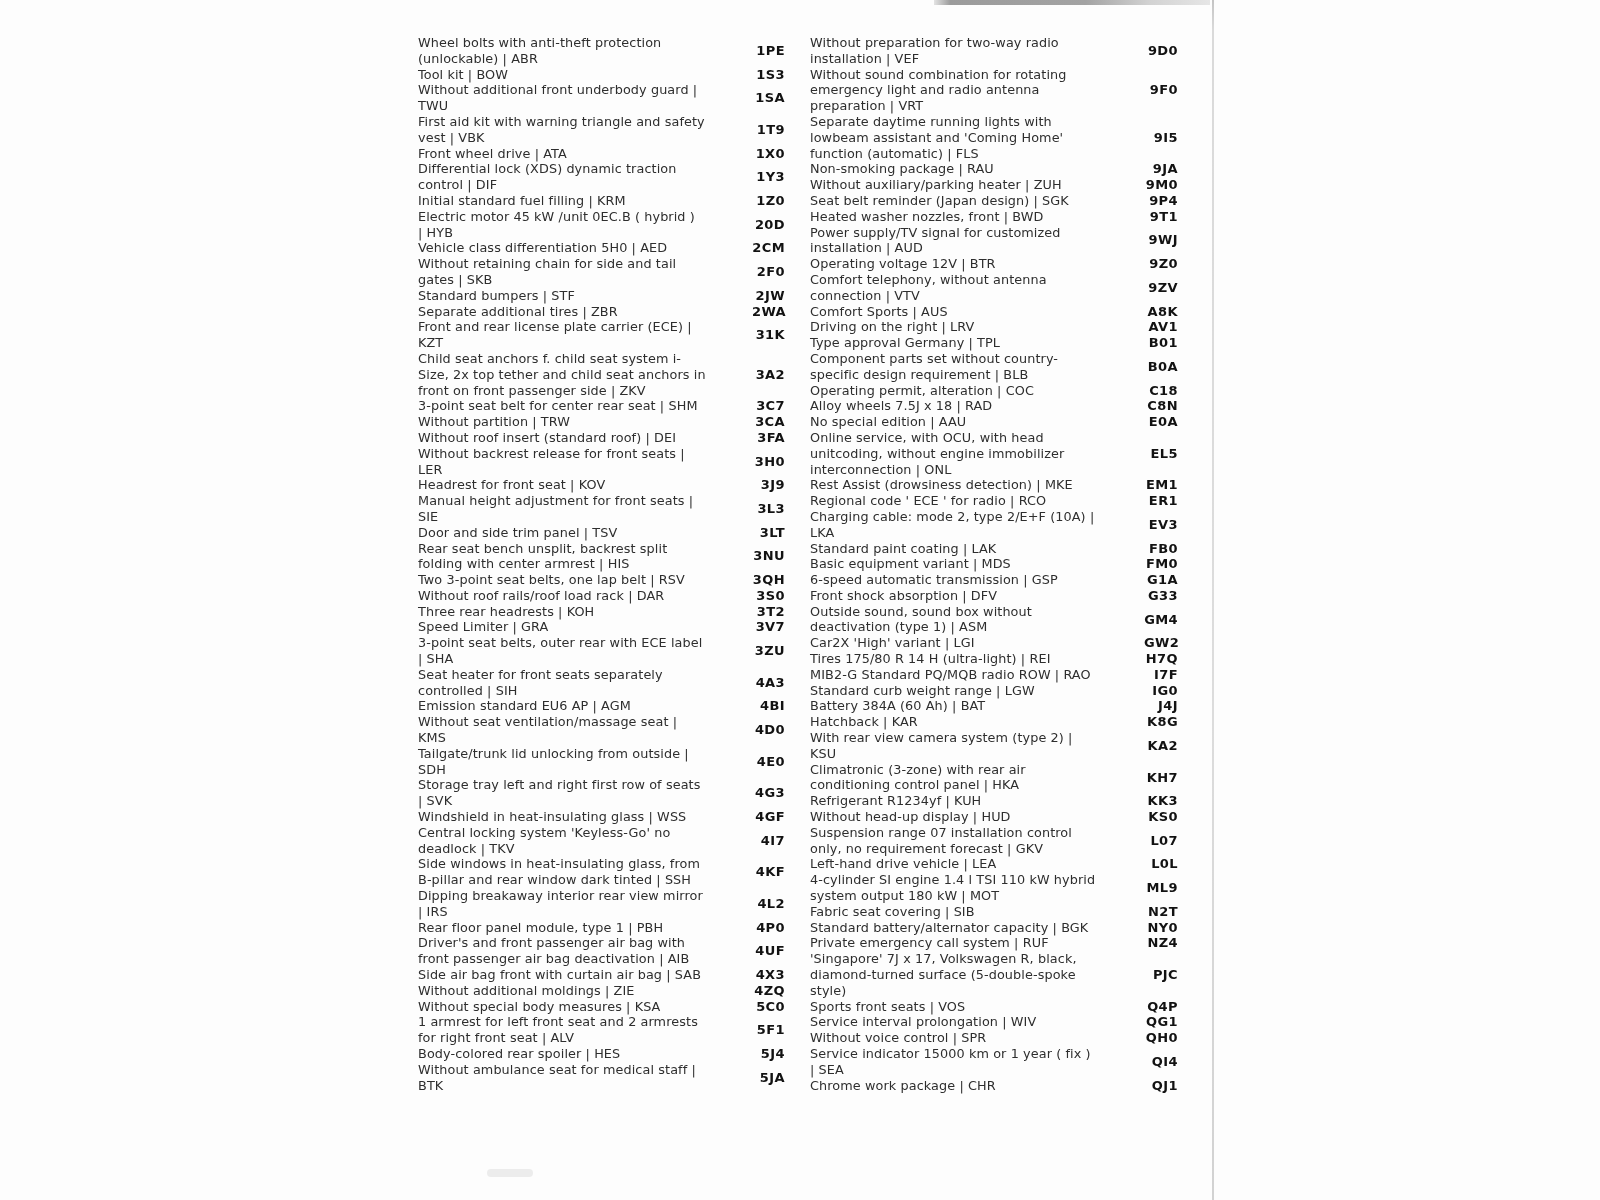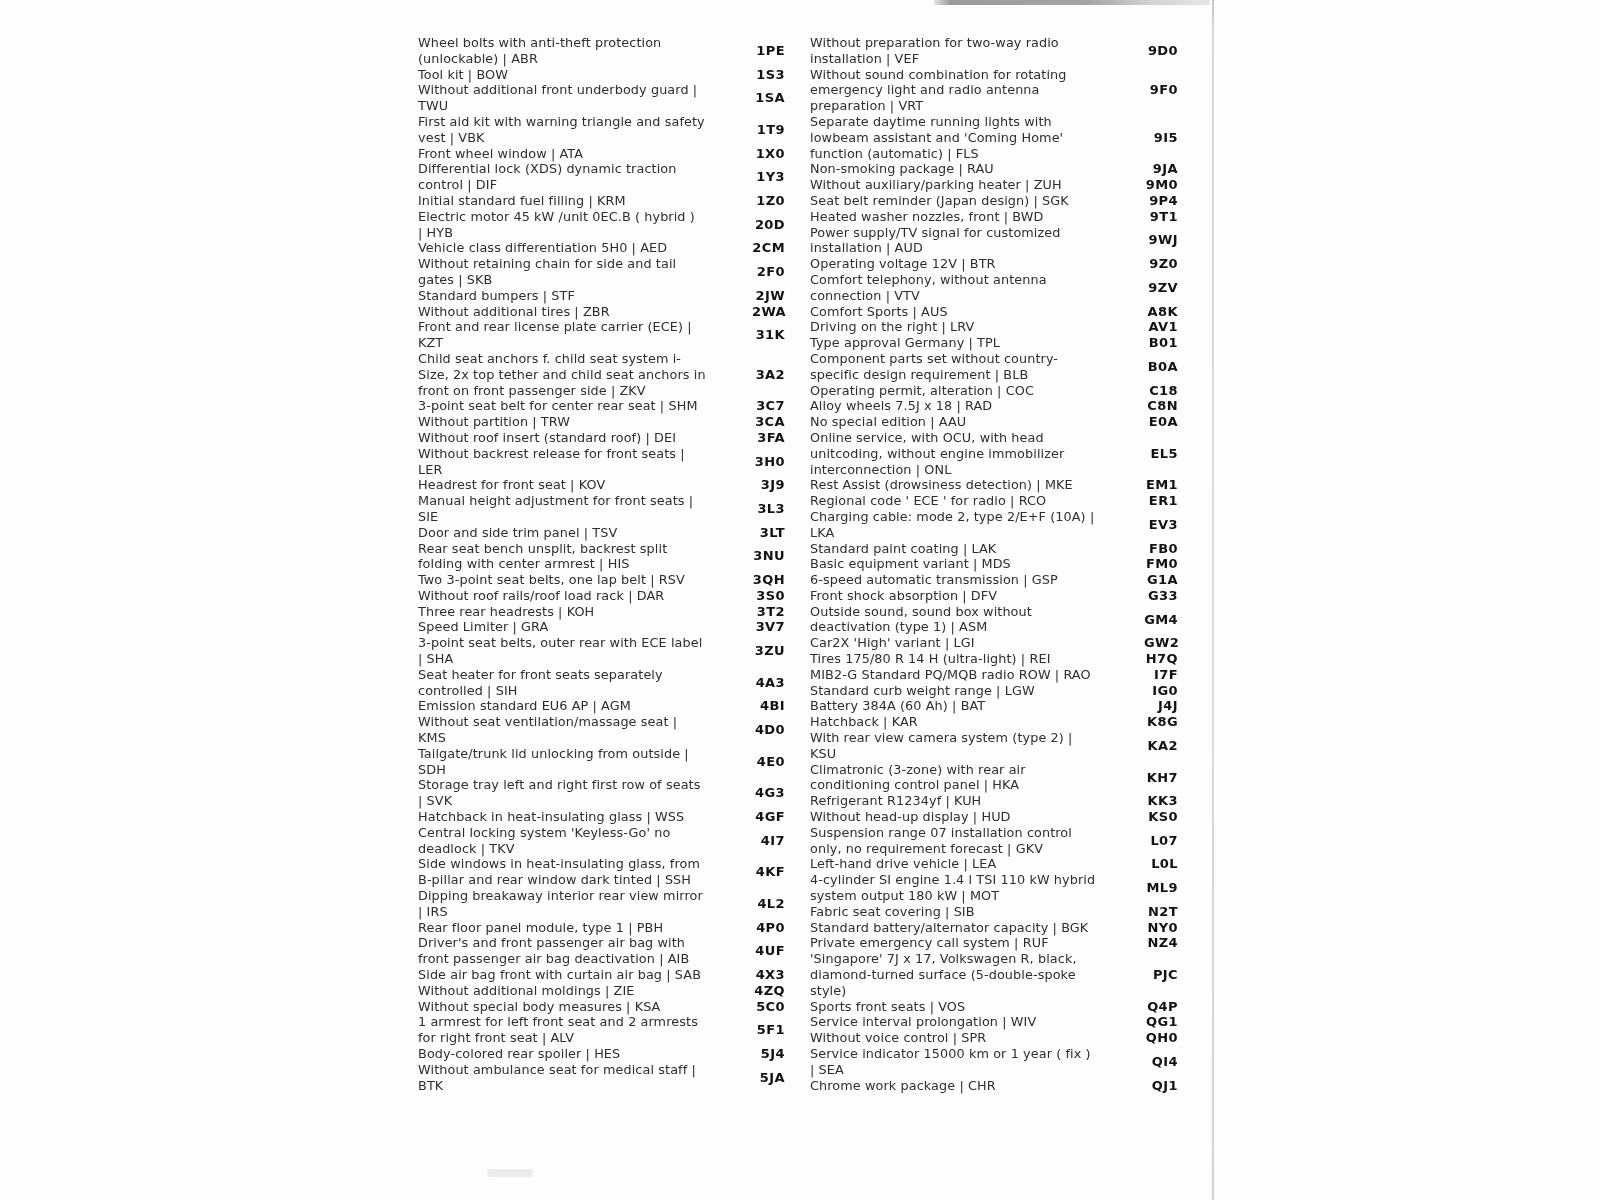--- a/index.html
+++ b/index.html
@@ -104,21 +104,21 @@
         <div class="code">1SA</div>
       </div>
 
       <div class="row">
         <div class="desc">First aid kit with warning triangle and safety
 vest | VBK</div>
         <div class="code">1T9</div>
       </div>
 
       <div class="row">
-        <div class="desc">Front wheel window | ATA</div>
+        <div class="desc">Front wheel drive | ATA</div>
         <div class="code">1X0</div>
       </div>
 
       <div class="row">
         <div class="desc">Differential lock (XDS) dynamic traction
 control | DIF</div>
         <div class="code">1Y3</div>
       </div>
 
       <div class="row">
@@ -144,21 +144,21 @@
       </div>
 
 
       <div class="row">
         <div class="desc">Standard bumpers | STF</div>
         <div class="code">2JW</div>
       </div>
 
 
       <div class="row">
-        <div class="desc">Without additional tires | ZBR</div>
+        <div class="desc">Separate additional tires | ZBR</div>
         <div class="code">2WA</div>
       </div>
 
       <div class="row">
         <div class="desc">Front and rear license plate carrier (ECE) |
 KZT</div>
         <div class="code">31K</div>
       </div>
 
       <div class="row">
@@ -260,21 +260,21 @@
         <div class="code">4E0</div>
       </div>
 
       <div class="row">
         <div class="desc">Storage tray left and right first row of seats
 | SVK</div>
         <div class="code">4G3</div>
       </div>
 
       <div class="row">
-        <div class="desc">Hatchback in heat-insulating glass | WSS</div>
+        <div class="desc">Windshield in heat-insulating glass | WSS</div>
         <div class="code">4GF</div>
       </div>
 
       <div class="row">
         <div class="desc">Central locking system 'Keyless-Go' no
 deadlock | TKV</div>
         <div class="code">4I7</div>
       </div>
 
       <div class="row">

